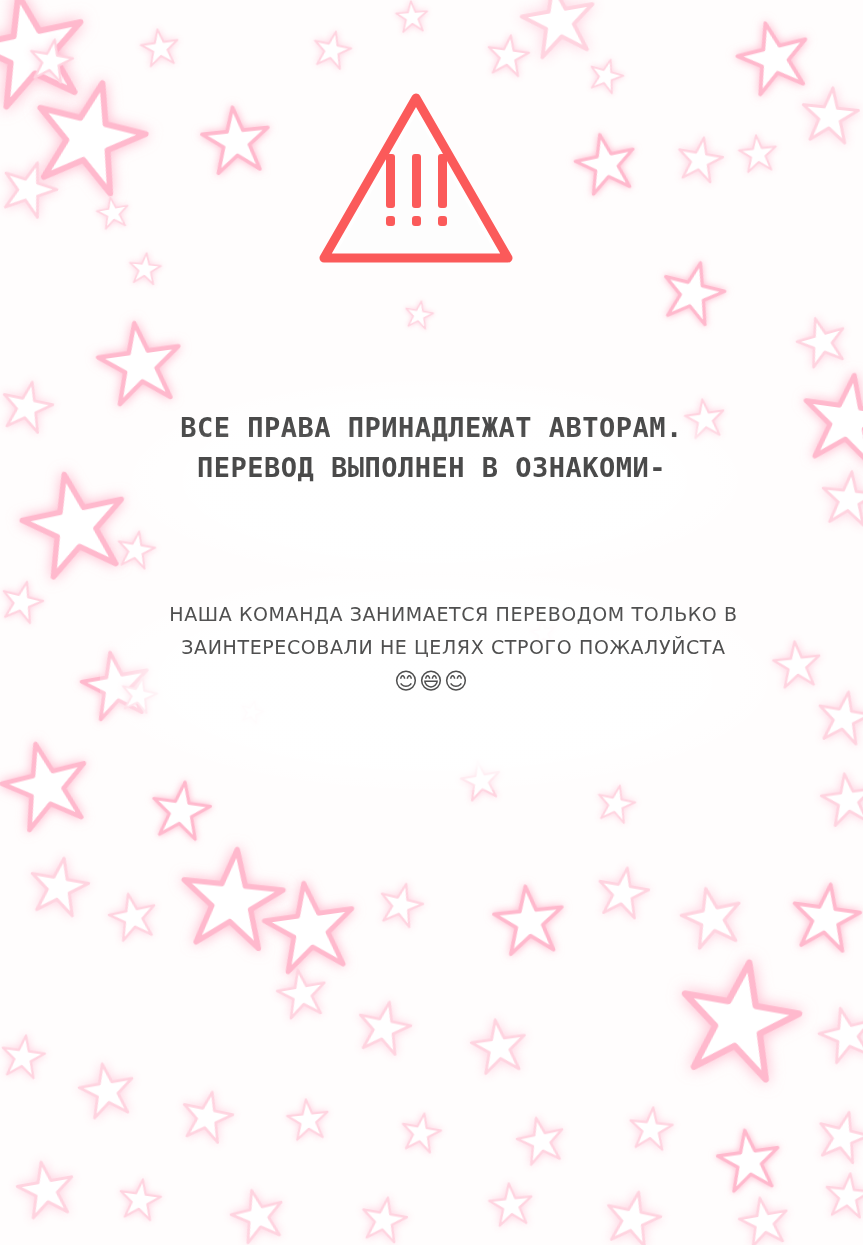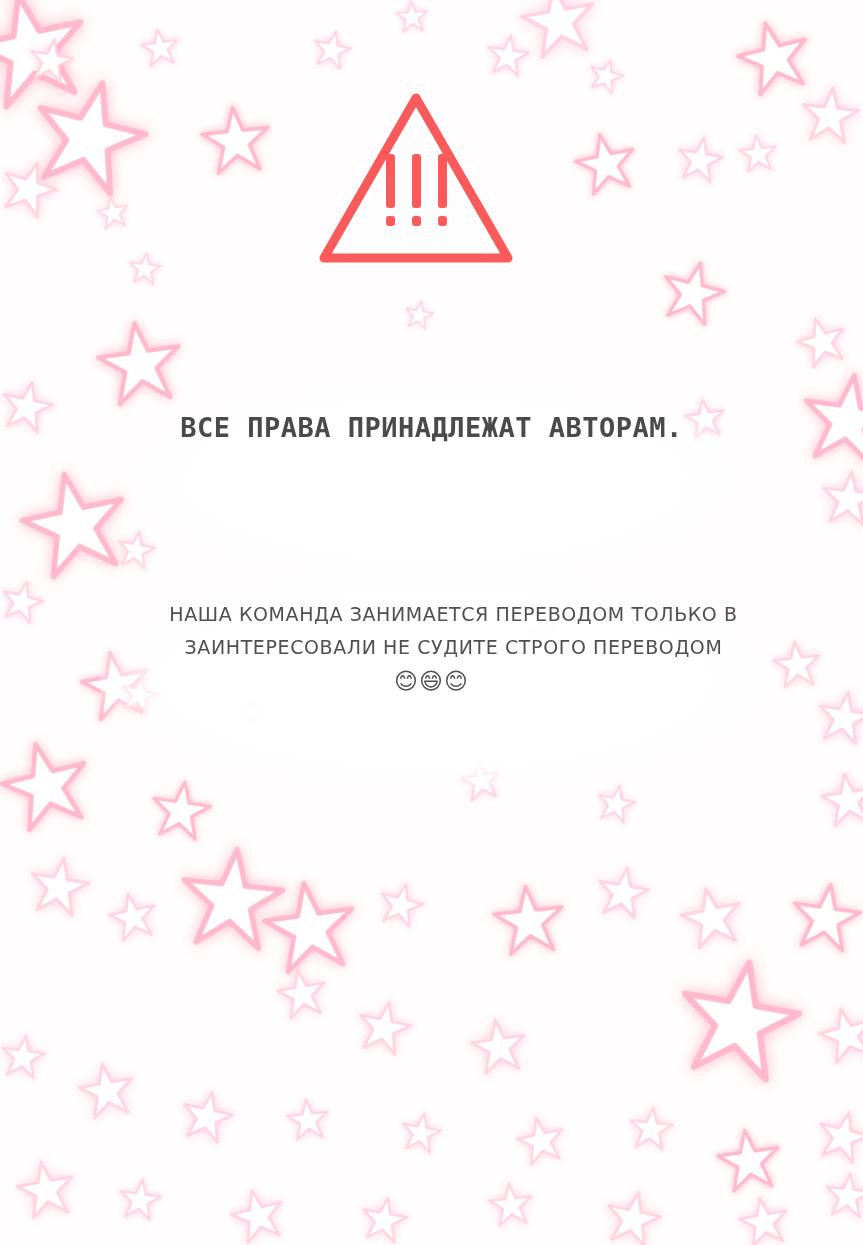--- a/index.html
+++ b/index.html
@@ -512,23 +512,24 @@
         <rect x="122" y="66" width="9" height="54" rx="3"></rect>
         <rect x="70" y="128" width="9" height="10" rx="3"></rect>
         <rect x="96" y="128" width="9" height="10" rx="3"></rect>
         <rect x="122" y="128" width="9" height="10" rx="3"></rect>
       </g>
     </svg>
   </div>
 
   <div class="headline">
     <span class="line">ВСЕ ПРАВА ПРИНАДЛЕЖАТ АВТОРАМ.</span>
+    <span class="line">ПЕРЕВОД ВЫПОЛНЕН В ОЗНАКОМИ-</span>
   </div>
 
   <div class="subtext">
     <span class="line">НАША КОМАНДА ЗАНИМАЕТСЯ ПЕРЕВОДОМ ТОЛЬКО В</span>
-    <span class="line">ЗАИНТЕРЕСОВАЛИ НЕ СУДИТЕ СТРОГО ПЕРЕВОДОМ</span>
+    <span class="line">ЗАИНТЕРЕСОВАЛИ НЕ ЦЕЛЯХ СТРОГО ПОЖАЛУЙСТА</span>
     <span class="emoji-row">😊😄😊</span>
   </div>
 
   <div class="watermark"></div>
 
 </div>
 
 </body></html>

